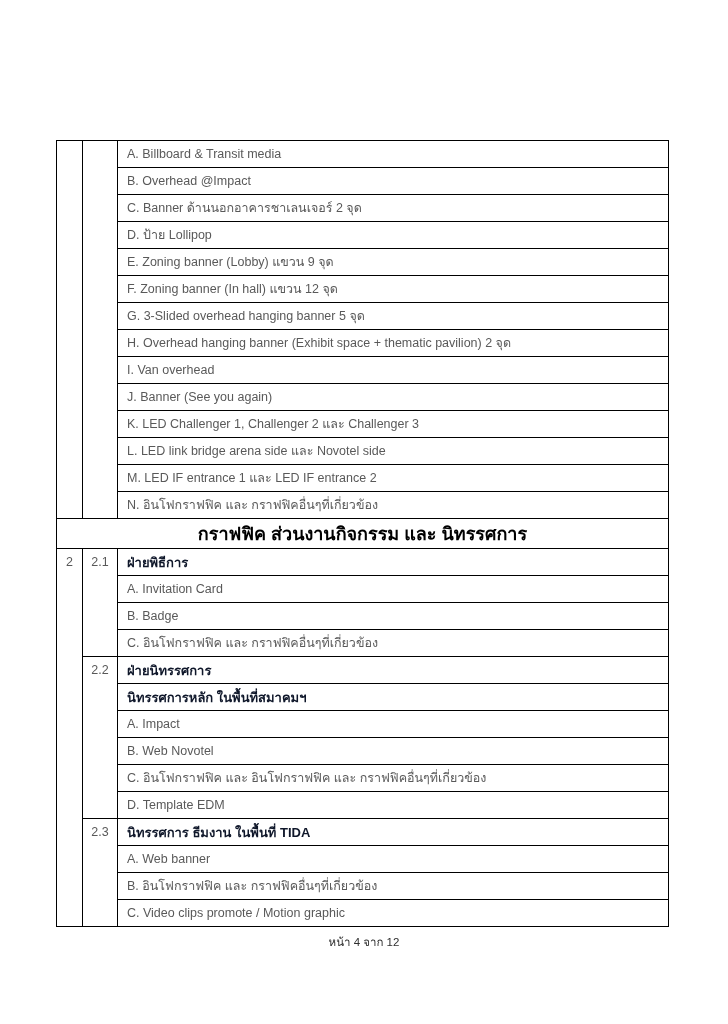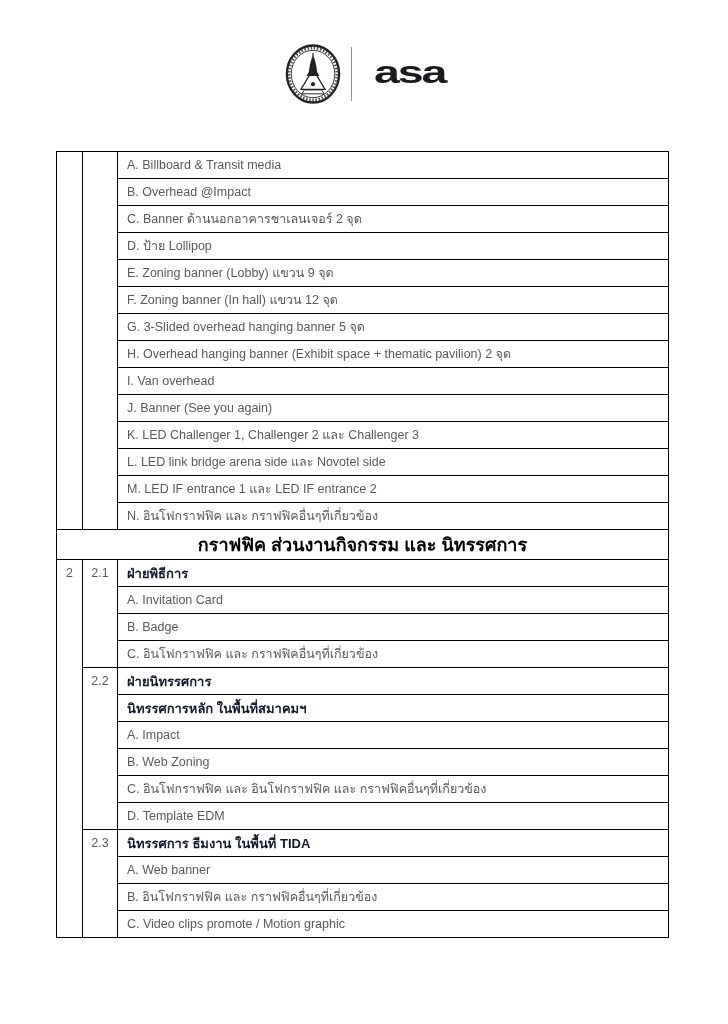--- a/index.html
+++ b/index.html
@@ -37,21 +37,21 @@
     color: #1b1b1d;
     letter-spacing: -2px;
     transform: scaleY(0.70) scaleX(1.06);
     transform-origin: center;
     padding-bottom: 4px;
   }
 
   
   table.doc-table {
     position: absolute;
-    top: 151px;
+    top: 140px;
     left: 56px;
     width: 612px;
     border-collapse: collapse;
     table-layout: fixed;
     padding-left: 40px;
   }
   .doc-table tr { height: 27px; }
   .doc-table td {
     border: 1px solid #000000;
     font-size: 12.5px;
@@ -89,37 +89,20 @@
     text-align: center;
     font-size: 11.5px;
     color: #2f2f2f;
   }
 </style>
 </head>
 <body>
 
 <div class="page">
 
-  <header class="logo-row">
-    <div class="emblem-wrap">
-      <svg viewBox="0 0 60 64" width="58" height="64" aria-hidden="true">
-        <ellipse cx="30" cy="32" rx="27" ry="29.5" fill="none" stroke="#222222" stroke-width="2.4"></ellipse>
-        <ellipse cx="30" cy="32" rx="22.5" ry="24.5" fill="none" stroke="#222222" stroke-width="0.9"></ellipse>
-        <ellipse cx="30" cy="32" rx="24.8" ry="27" fill="none" stroke="#333333" stroke-width="3.2" stroke-dasharray="1.6 1.7" opacity="0.85"></ellipse>
-        <line x1="30" y1="10.5" x2="30" y2="19" stroke="#222222" stroke-width="1.4"></line>
-        <path d="M25.5 31 Q27.5 15.5 30 14 Q32.5 15.5 34.5 31 Z" fill="#222222"></path>
-        <path d="M23.5 34 h13 l-1.6 -3.4 h-9.8 Z" fill="#222222"></path>
-        <path d="M30 27 L42.5 48 L17.5 48 Z" fill="none" stroke="#222222" stroke-width="1.3"></path>
-        <circle cx="30" cy="42.5" r="2.1" fill="#222222"></circle>
-        <path d="M21 48.5 h18 l2.5 4 h-23 Z" fill="none" stroke="#222222" stroke-width="1"></path>
-      </svg>
-    </div>
-    <div class="logo-divider"></div>
-    <div class="wordmark">asa</div>
-  </header>
 
   <table class="doc-table">
     <colgroup>
       <col style="width:26px">
       <col style="width:35px">
       <col style="width:551px">
     </colgroup>
     <tbody id="table-body">
         <tr>
           <td class="num" rowspan="14"></td>
@@ -186,21 +169,21 @@
           <td class="num" rowspan="6">2.2</td>
           <td class="content bold">ฝ่ายนิทรรศการ</td>
         </tr>
         <tr>
           <td class="content bold">นิทรรศการหลัก ในพื้นที่สมาคมฯ</td>
         </tr>
         <tr>
           <td class="content">A. Impact</td>
         </tr>
         <tr>
-          <td class="content">B. Web Zoning</td>
+          <td class="content">B. Web Novotel</td>
         </tr>
         <tr>
           <td class="content">C. อินโฟกราฟฟิค และ อินโฟกราฟฟิค และ กราฟฟิคอื่นๆที่เกี่ยวข้อง</td>
         </tr>
         <tr>
           <td class="content">D. Template EDM</td>
         </tr>
         <tr>
           <td class="num" rowspan="4">2.3</td>
           <td class="content bold">นิทรรศการ ธีมงาน ในพื้นที่ TIDA</td>
@@ -210,14 +193,17 @@
         </tr>
         <tr>
           <td class="content">B. อินโฟกราฟฟิค และ กราฟฟิคอื่นๆที่เกี่ยวข้อง</td>
         </tr>
         <tr>
           <td class="content">C. Video clips promote / Motion graphic</td>
         </tr>
       </tbody>
   </table>
 
+  <footer class="footer">
+    <span>หน้า 4 จาก 12</span>
+  </footer>
 
 </div>
 
 </body></html>

